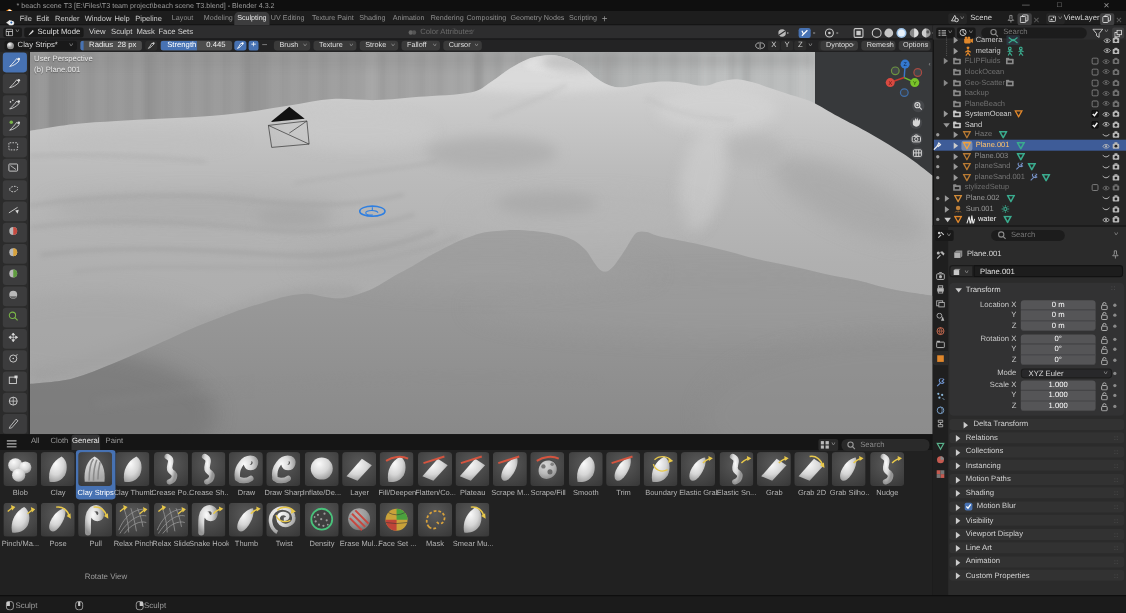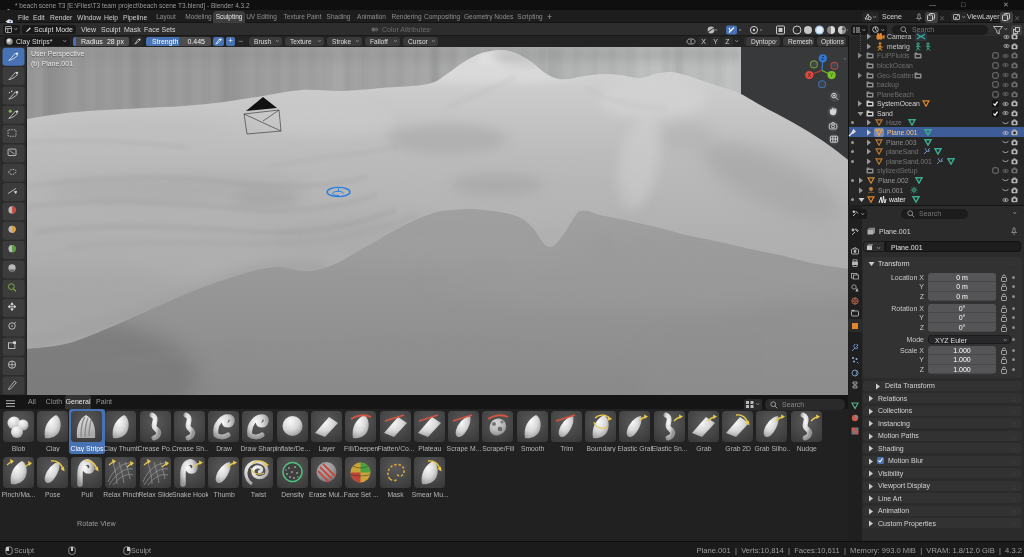--- a/index.html
+++ b/index.html
@@ -1460,13 +1460,12 @@
 <svg class="a" style="left:68px;top:545.5px" width="8" height="9" viewBox="0 0 8 9">
       <rect x="0.8" y="0.8" width="6.4" height="7.6" rx="2.5" fill="none" stroke="#9a9a9a" stroke-width="0.9"></rect>
       <path d="M3 1 h2 v4 h-2 z" fill="#c9c9c9"></path>
     </svg>
 <div class="a" style="left:77px;top:519px;font-size:7.2px;color:#9d9d9d">Rotate View</div>
 <svg class="a" style="left:123px;top:545.5px" width="8" height="9" viewBox="0 0 8 9">
       <rect x="0.8" y="0.8" width="6.4" height="7.6" rx="2.5" fill="none" stroke="#9a9a9a" stroke-width="0.9"></rect>
       <path d="M4 1 h3 v4 h-3 z" fill="#c9c9c9"></path>
     </svg>
 <div class="a" style="left:131px;top:545.5px;font-size:7.2px;color:#9d9d9d">Sculpt</div>
-<div class="a" style="left:539px;top:545.5px;width:483px;font-size:7.6px;color:#9d9d9d;text-align:right;white-space:nowrap">Plane.001&nbsp;&nbsp;|&nbsp;&nbsp;Verts:10,814&nbsp;&nbsp;|&nbsp;&nbsp;Faces:10,611&nbsp;&nbsp;|&nbsp;&nbsp;Memory: 993.0 MiB&nbsp;&nbsp;|&nbsp;&nbsp;VRAM: 1.8/12.0 GiB&nbsp;&nbsp;|&nbsp;&nbsp;4.3.2</div>
 </div>
 </body></html>

